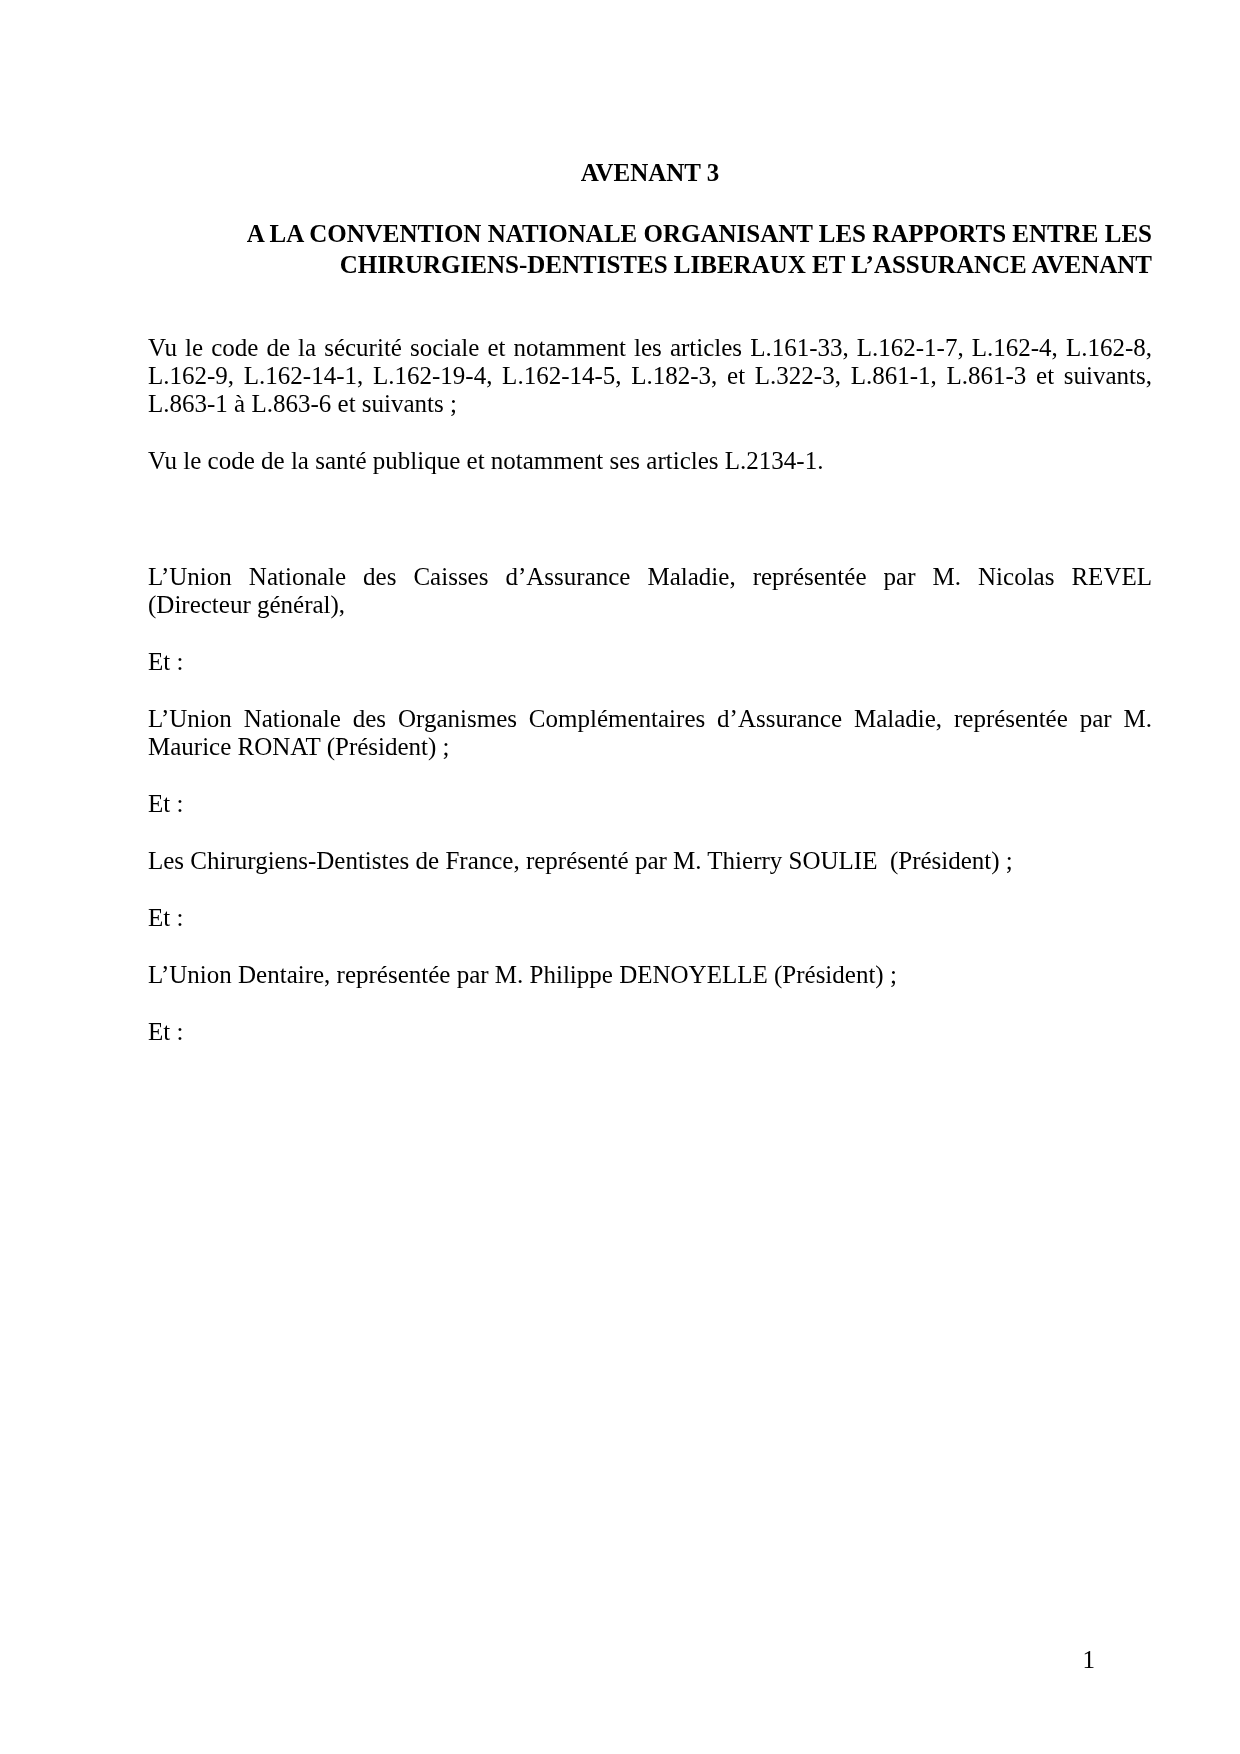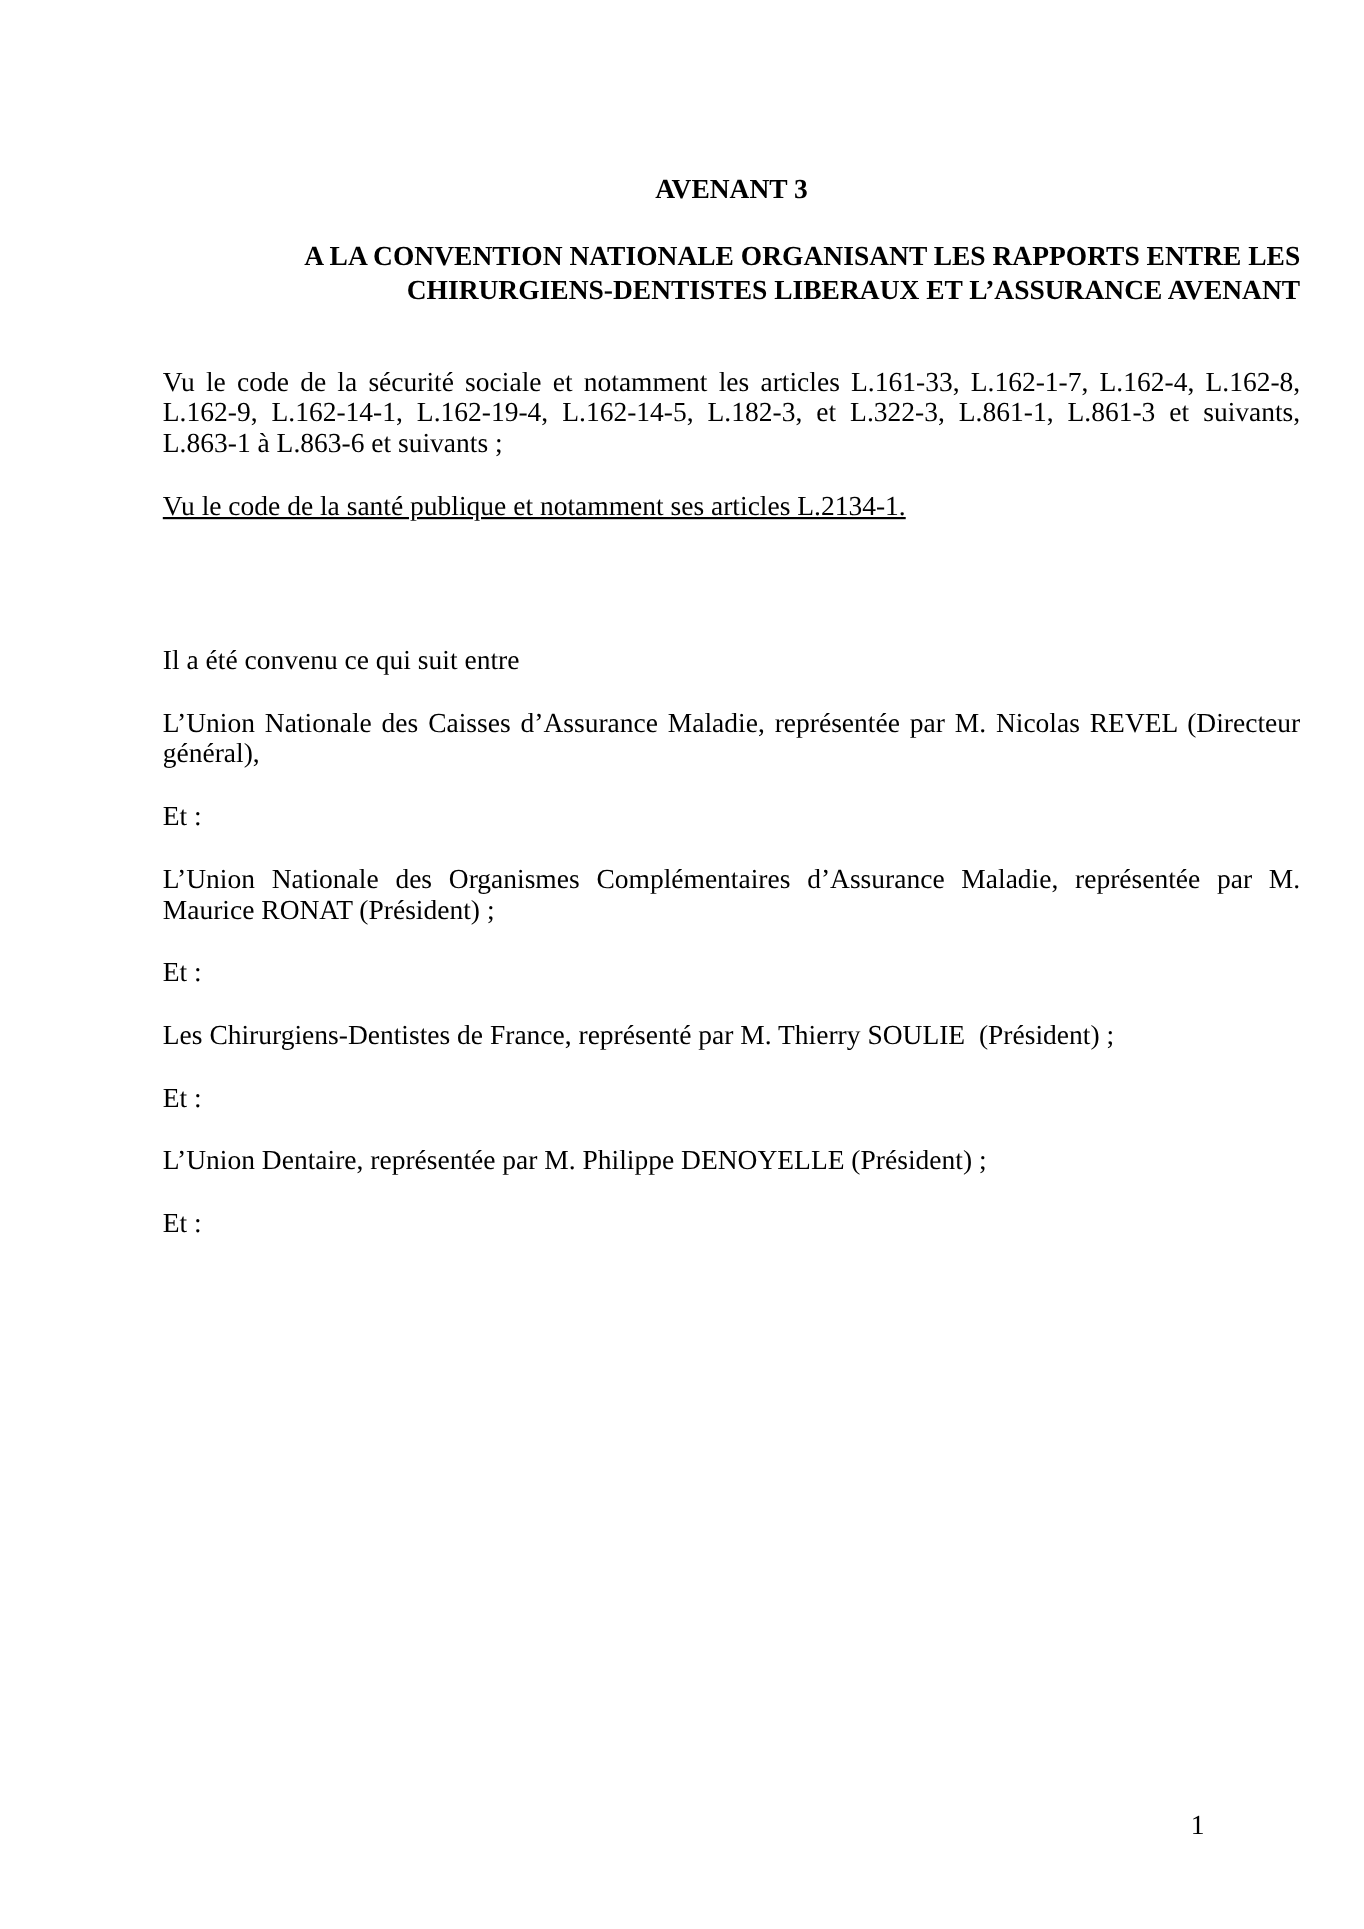--- a/index.html
+++ b/index.html
@@ -9,21 +9,21 @@
   }
   .page {
     position: relative;
     width: 1240px;
     height: 1754px;
     background: #ffffff;
     color: #000000;
     font-family: "Liberation Serif", serif;
     font-size: 25px;
     box-sizing: border-box;
-    padding: 158px 58px 0 148px;
+    padding: 158px 88px 0 148px;
     overflow: hidden;
   }
   .title {
     font-size: 25px;
     font-weight: bold;
     text-align: center;
     line-height: 30px;
     margin: 0 0 30px 0;
   }
   .subtitle {
@@ -35,22 +35,21 @@
   }
   .subtitle-line {
     display: block;
   }
   .par {
     margin: 0 0 29px 0;
     line-height: 28px;
     text-align: justify;
   }
   .gap-xl {
-    margin-bottom: 112px;
-    text-decoration: underline;
+    margin-bottom: 88px;
   }
   .page-footer {
     position: absolute;
     top: 1646px;
     right: 145px;
     line-height: 28px;
     font-size: 25px;
   }
 </style>
 </head>
@@ -62,21 +61,20 @@
 
   <h2 class="subtitle">
     <span class="subtitle-line">A LA CONVENTION NATIONALE ORGANISANT LES RAPPORTS ENTRE LES</span>
     <span class="subtitle-line">CHIRURGIENS-DENTISTES LIBERAUX ET L’ASSURANCE AVENANT</span>
   </h2>
 
   <p class="par">Vu le code de la sécurité sociale et notamment les articles L.161-33, L.162-1-7, L.162-4, L.162-8, L.162-9, L.162-14-1, L.162-19-4, L.162-14-5, L.182-3, et L.322-3, L.861-1, L.861-3 et suivants, L.863-1 à L.863-6 et suivants ;</p>
 
   <p class="par gap-xl">Vu le code de la santé publique et notamment ses articles L.2134-1.</p>
 
-  <p class="par">Il a été convenu ce qui suit entre</p>
 
   <p class="par">L’Union Nationale des Caisses d’Assurance Maladie, représentée par M. Nicolas REVEL (Directeur général),</p>
 
   <p class="par">Et :</p>
 
   <p class="par">L’Union Nationale des Organismes Complémentaires d’Assurance Maladie, représentée par M. Maurice RONAT (Président) ;</p>
 
   <p class="par">Et :</p>
 
   <p class="par">Les Chirurgiens-Dentistes de France, représenté par M. Thierry SOULIE&nbsp; (Président) ;</p>

